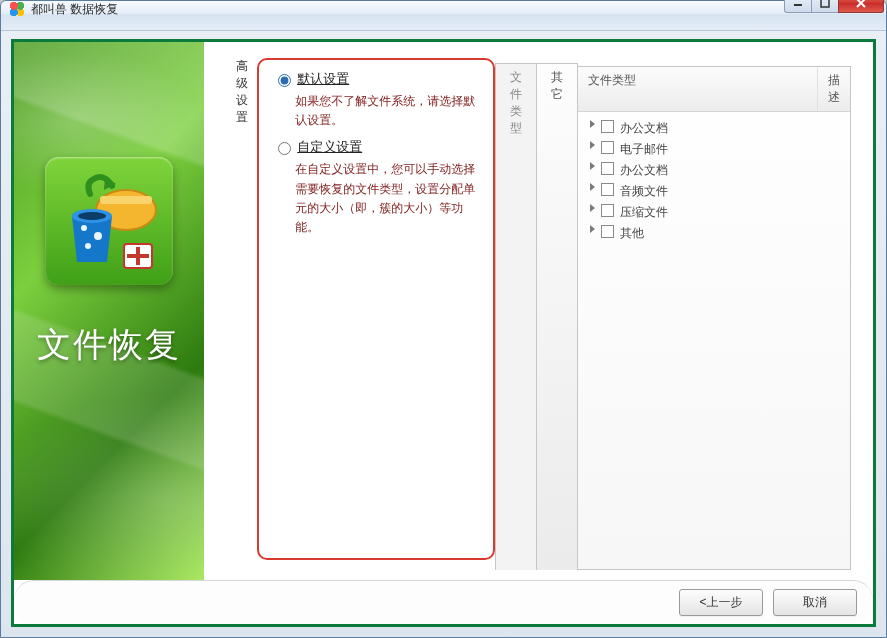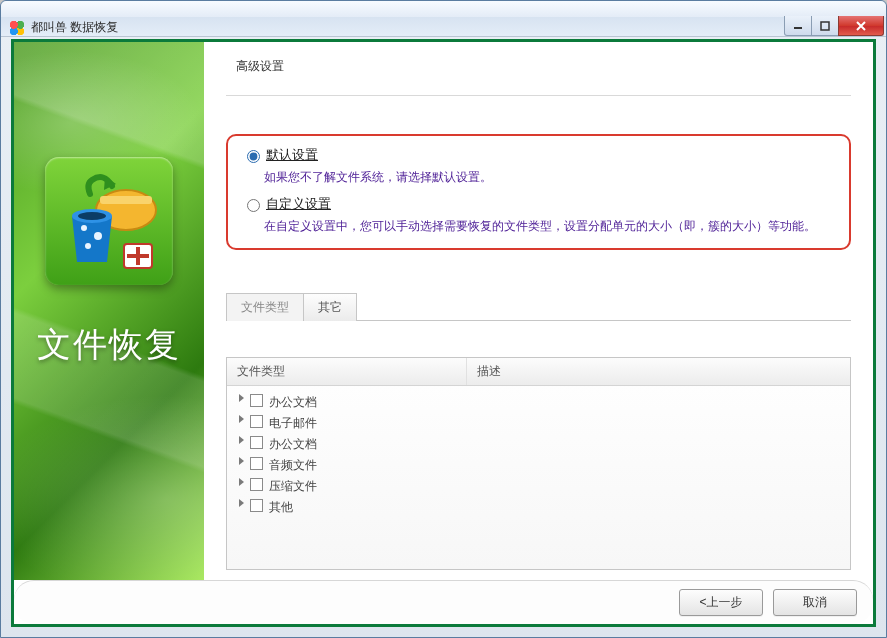--- a/index.html
+++ b/index.html
@@ -14,25 +14,25 @@
   .window {
     width: 887px;
     height: 638px;
     background: linear-gradient(to bottom, #e9eff5 0%, #dde5ee 100%);
     border: 1px solid #5a7ca0;
     border-radius: 6px 6px 0 0;
     position: relative;
     box-shadow: 0 0 8px rgba(0,0,0,0.3);
   }
   .titlebar {
-    height: 36px;
+    height: 30px;
     background: linear-gradient(to bottom, #f7fbff 0%, #e4ecf7 45%, #d7e3f1 46%, #e4edf8 100%);
     border-bottom: 1px solid #b9c5d3;
     display: flex;
-    align-items: flex-end;
+    align-items: flex-start;
     padding: 0 0 0 8px;
     border-radius: 6px 6px 0 0;
   }
   .app-icon {
     width: 16px; height: 16px;
     margin-right: 6px;
     background: radial-gradient(circle at 30% 30%, #ff5050 0 25%, transparent 26%),
                 radial-gradient(circle at 70% 30%, #4caf50 0 25%, transparent 26%),
                 radial-gradient(circle at 30% 70%, #2196f3 0 25%, transparent 26%),
                 radial-gradient(circle at 70% 70%, #ffc107 0 25%, transparent 26%);
@@ -105,21 +105,21 @@
     font-weight: normal;
     text-shadow: 0 2px 4px rgba(0,0,0,0.4);
     letter-spacing: 2px;
   }
 
   .content {
     flex: 1;
     padding: 16px 22px 10px 22px;
     position: relative;
     overflow: hidden;
-    display:flex; flex-direction:column;gap:28px;
+    display:flex; flex-direction:row;
   }
   .fieldset-label {
     font-size: 12px;
     color: #333;
     background:#fff;
     position: relative;
     z-index:2;
     display:inline-block;
     padding:0 4px;
     margin-left:6px;
@@ -131,21 +131,21 @@
   }
   .radio-box {
     border: 2px solid #d93a2e;
     border-radius: 10px;
     padding: 10px 14px 12px 14px;
     margin-bottom: 10px;
   }
   .radio-row { display:flex; align-items:center; margin-bottom:4px;}
   .radio-row input { margin-right:6px; accent-color:#2b6cb0;}
   .radio-label { font-size: 13px; color:#222;text-decoration:underline; }
-  .radio-desc { font-size: 12px; color:#4c1d95; margin: 2px 0 8px 22px; line-height:1.6;}
+  .radio-desc { font-size: 12px; color:#7f1d1d; margin: 2px 0 8px 22px; line-height:1.6;}
   .radio-desc:last-child{margin-bottom:0;}
 
   .tabs { display:flex; border-bottom:1px solid #c6c6c6; margin-top:4px;}
   .tab {
     padding: 5px 14px;
     border:1px solid #c6c6c6;
     border-bottom:none;
     background: linear-gradient(to bottom,#fdfdfd,#ebebeb);
     font-size:12px;
     color:#555;

